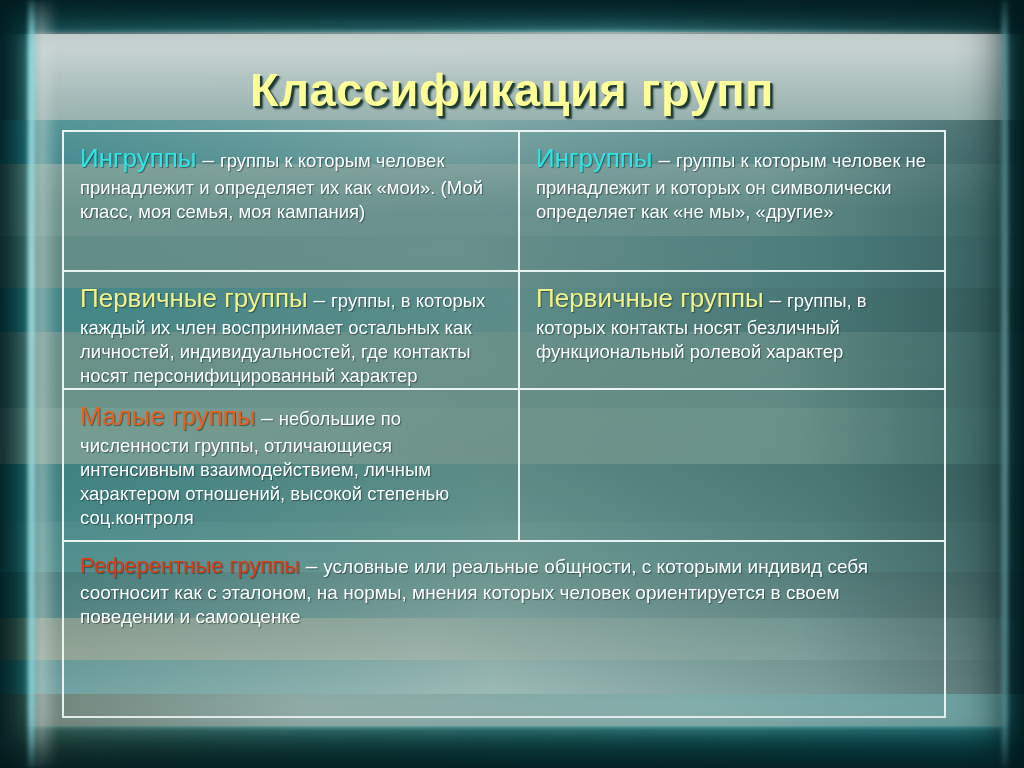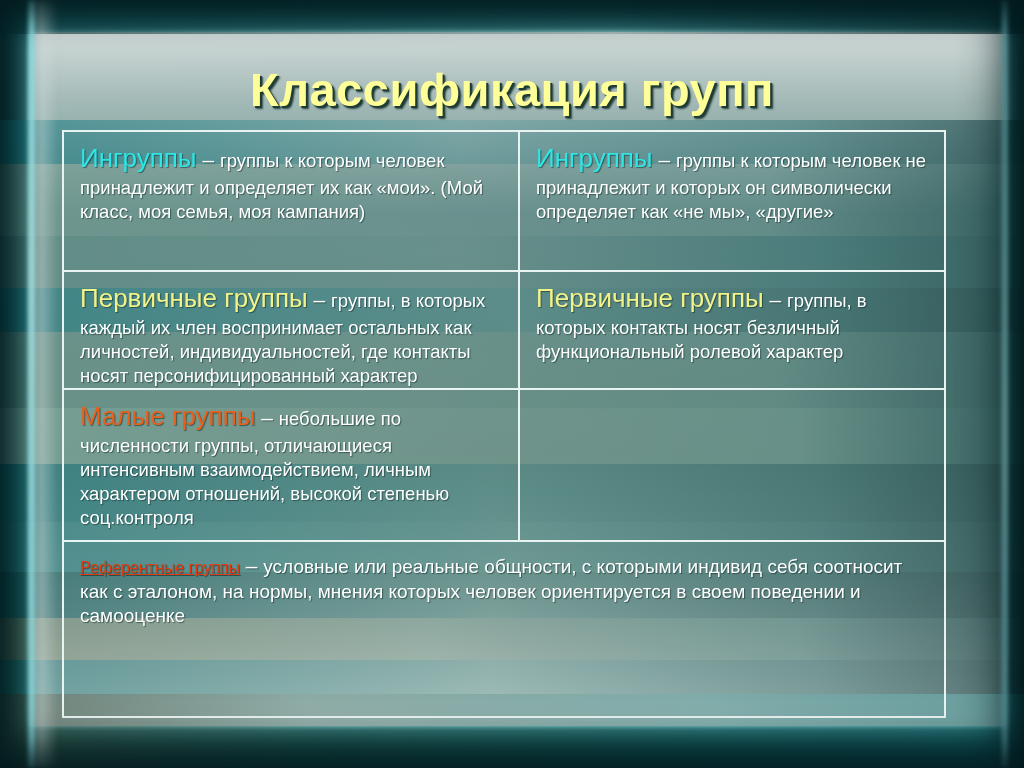--- a/index.html
+++ b/index.html
@@ -105,21 +105,21 @@
   .row.r3{ height:152px; }
   .row.r4{ height:128px; }
 
   .term{ font-size:26px; }
   .term.cyan  { color:#2ee6e6; }
   .term.yellow{ color:#f2f28a; }
   .term.orange{ color:#e8601c; }
   .term.red   { color:#e03b12; }
   .dash{ color:#ffffff; font-size:21px; }
 
-  .r4 .cell.full .term{ font-size:16px;text-decoration:underline; }
+  .r4 .cell.full .term{ font-size:22px; }
 </style>
 </head>
 <body>
 
 <div id="slide">
 
   <div class="plate"></div>
   <div class="plate-glow"></div>
 
   <div class="bands">

